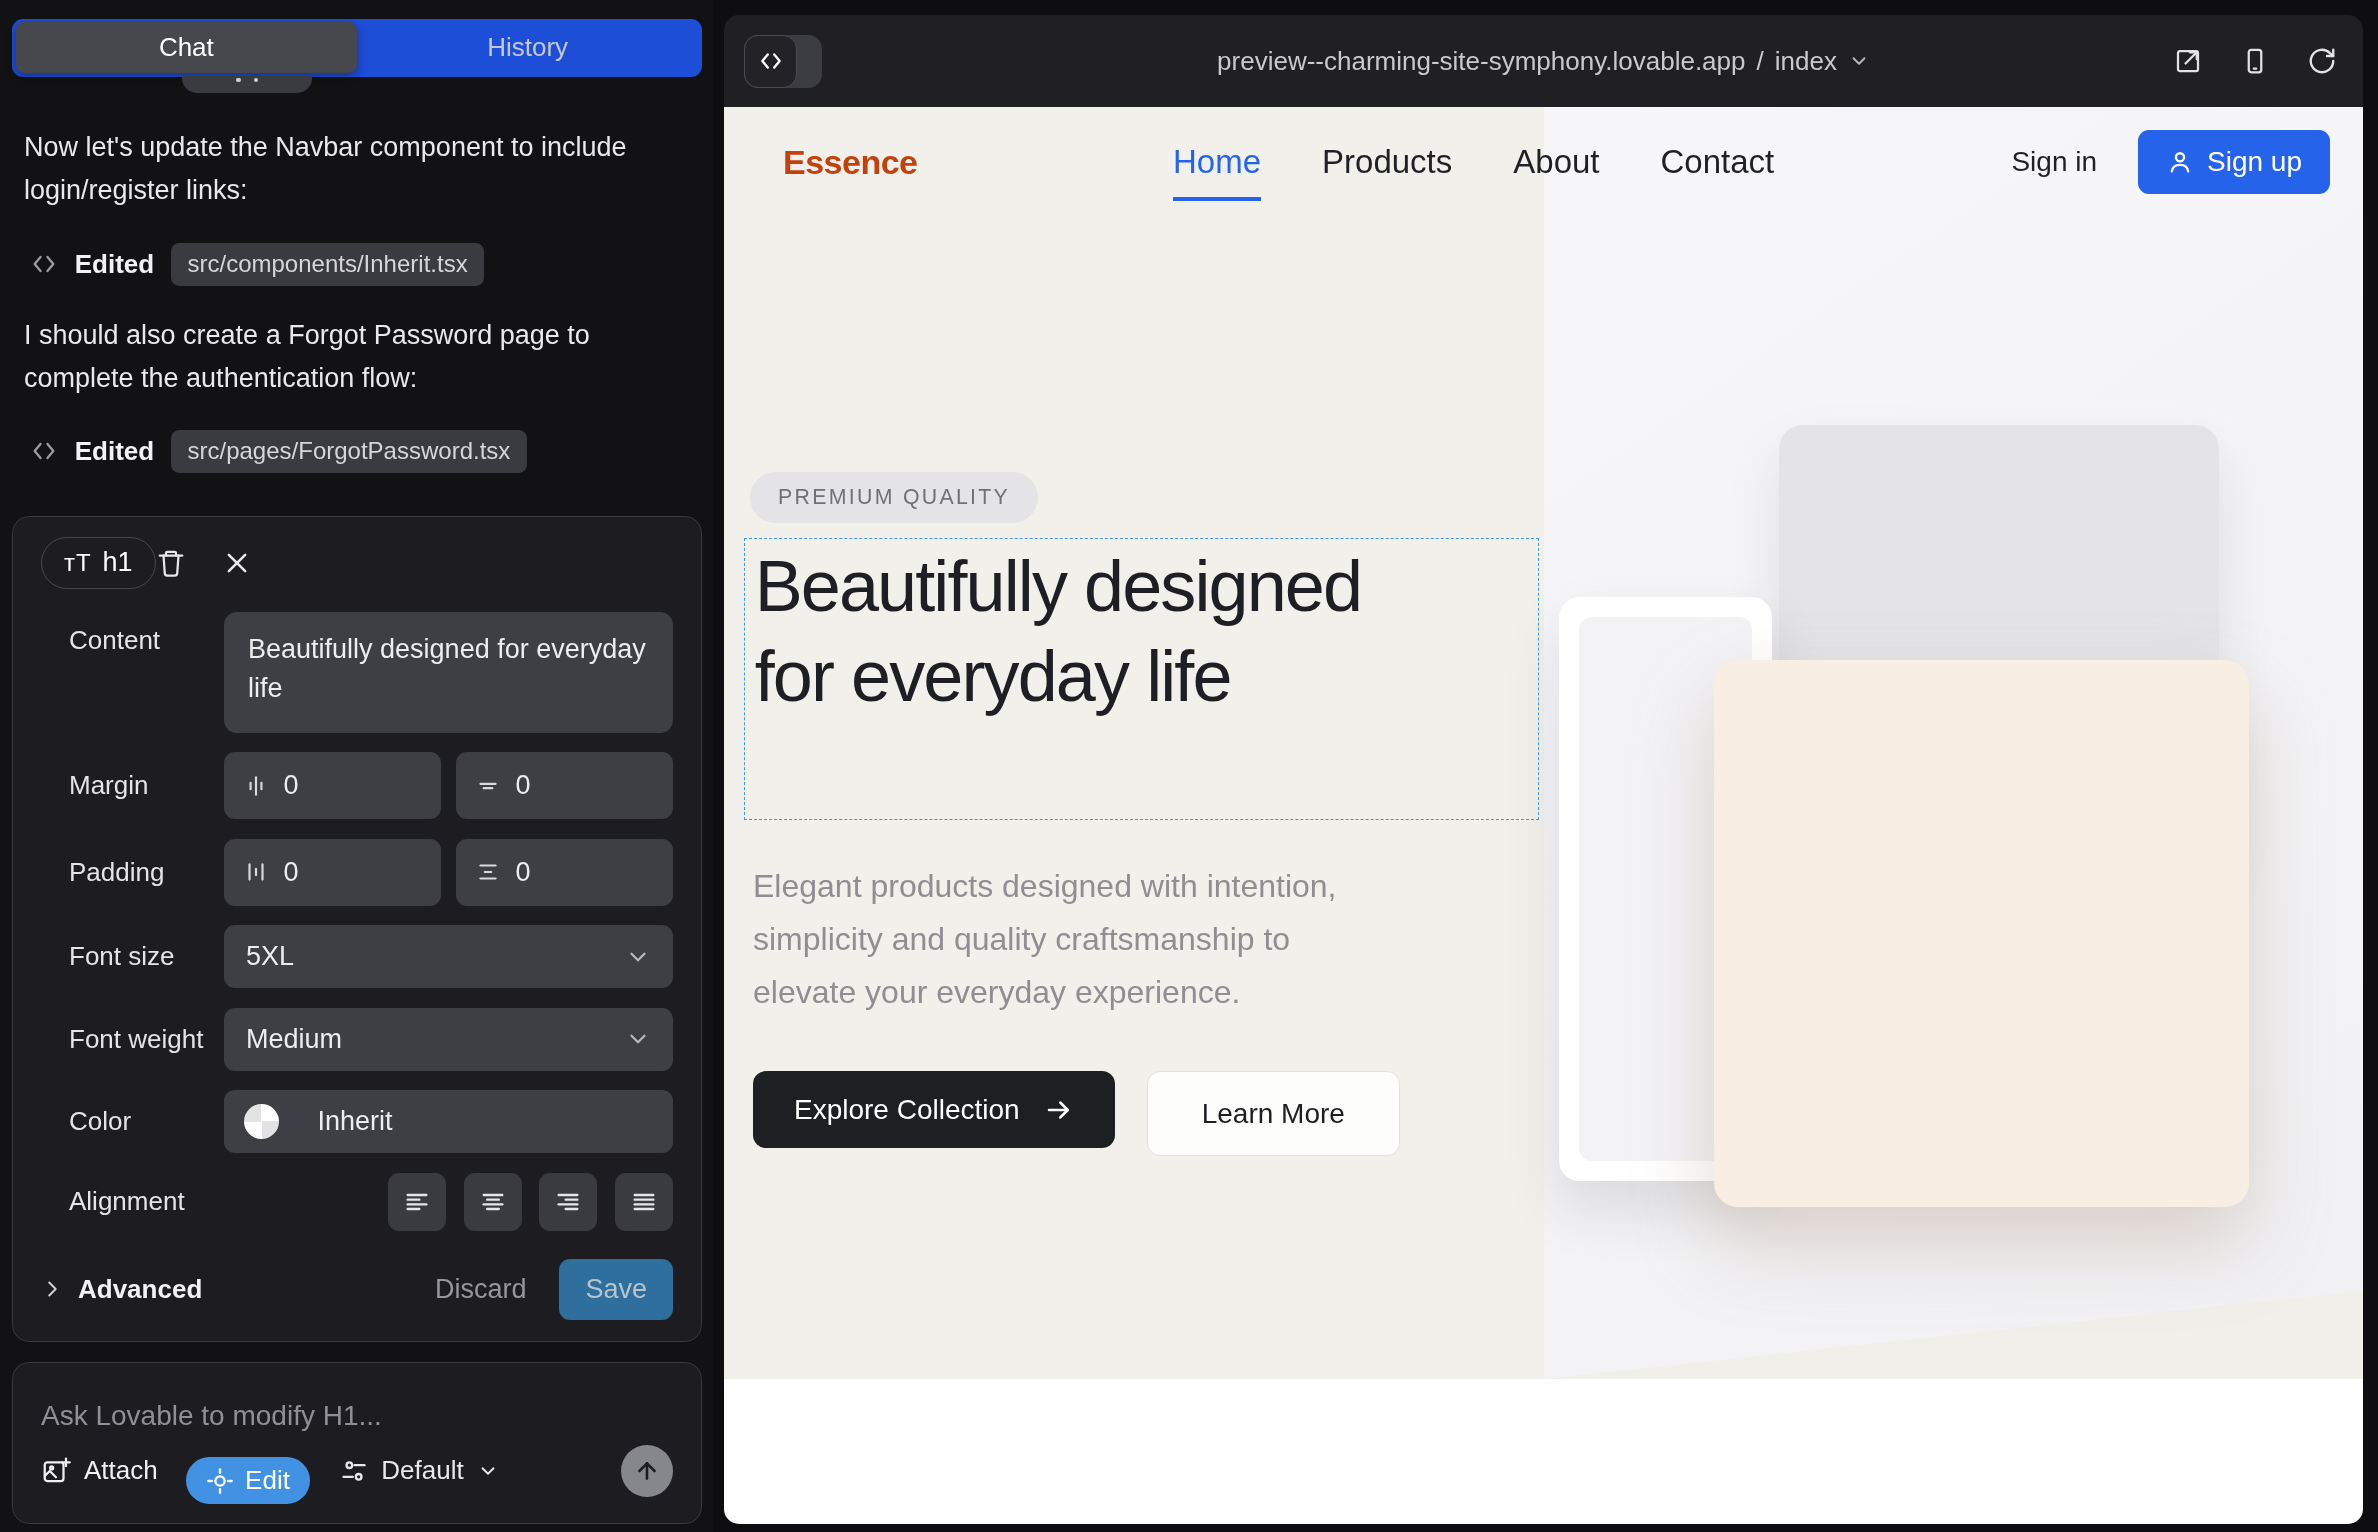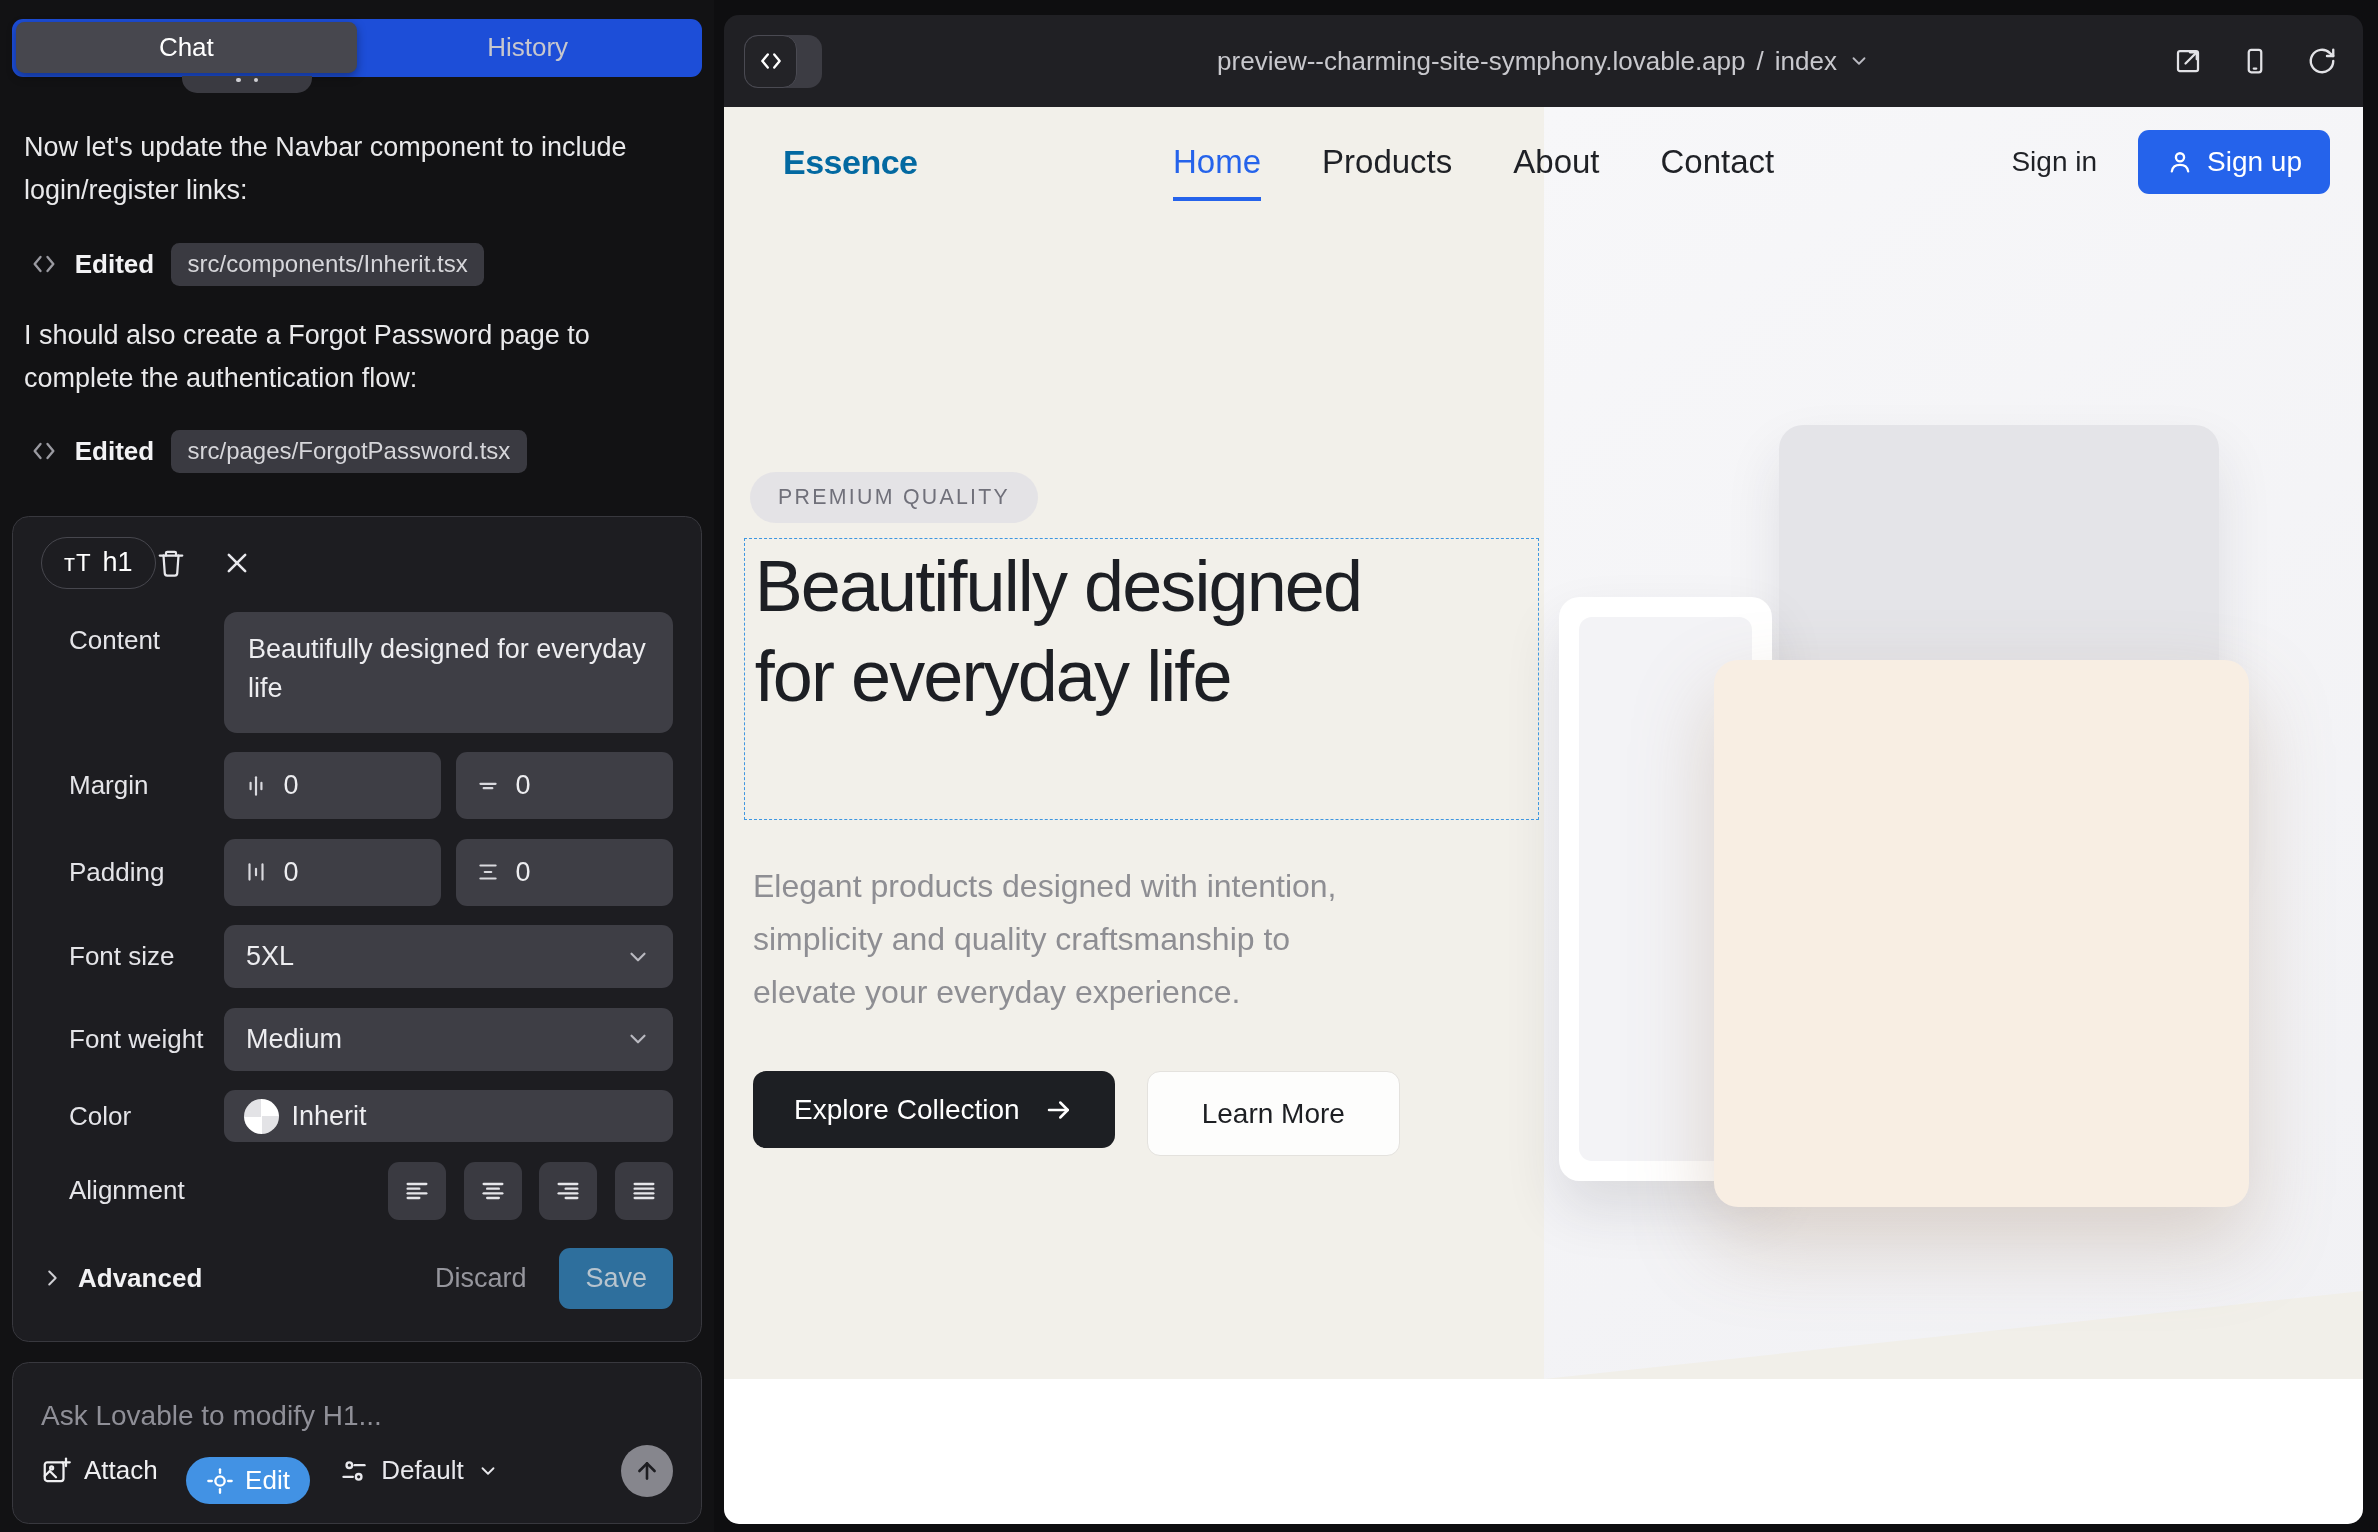--- a/index.html
+++ b/index.html
@@ -44,21 +44,21 @@
 
   .content-box { background:#3e3e45; border-radius:13px; padding:18.6px 24px; font-size:27px; line-height:1.45; color:#ededf0; min-height:121px; }
 
   .pair { display:flex; gap:15px; }
   .num-input { flex:1; height:67px; background:#3e3e45; border-radius:11px; display:flex; align-items:center; gap:15px; padding:0 18.6px; color:#ededf0; font-size:27px; }
   .num-input svg { color:#d9d9de; flex:none; }
 
   .select { height:63px; background:#3e3e45; border-radius:11px; display:flex; align-items:center; justify-content:space-between; padding:0 22px; color:#ededf0; font-size:27px; cursor:pointer; }
   .select svg { color:#b9b9c0; }
 
-  .color-field { height:52px; background:#3e3e45; border-radius:11px; display:flex; align-items:center; gap:12px; padding:0 20.4px; color:#ededf0; font-size:27px; cursor:pointer; }
+  .color-field { height:63px; background:#3e3e45; border-radius:11px; display:flex; align-items:center; gap:38px; padding:0 20.4px; color:#ededf0; font-size:27px; cursor:pointer; }
   .swatch { width:35px; height:35px; border-radius:50%;
     background:conic-gradient(#ffffff 0 25%, #e3e3e6 0 50%, #ffffff 0 75%, #e3e3e6 0); }
 
   .align-group { display:flex; gap:17.6px; justify-content:flex-end; }
   .align-btn { width:58px; height:58px; background:#3a3a41; border-radius:11px; display:flex; align-items:center; justify-content:center; color:#e6e6ea; cursor:pointer; }
 
   .editor-foot { display:flex; align-items:center; margin-top:28px; }
   .advanced { display:flex; align-items:center; gap:15px; color:#f2f2f4; font-size:26px; font-weight:700; cursor:pointer; }
   .advanced svg { color:#cfcfd4; }
   .foot-spacer { flex:1; }
@@ -90,21 +90,21 @@
   .hero-right { position:absolute; left:820px; top:0; width:819px; height:1272px; background:linear-gradient(145deg,#f7f7f9 0%,#f1f1f4 100%); }
   .hero-wedge { position:absolute; left:0; bottom:0; width:100%; height:88px; background:#f1efe9; clip-path:polygon(100% 0, 100% 100%, 0 100%); }
   .card { position:absolute; }
   .card-gray { left:1055px; top:318px; width:440px; height:436px; background:#e4e4e8; border-radius:24px; box-shadow:0 28px 56px rgba(40,40,60,.10); }
   .card-white { left:835px; top:490px; width:213px; height:584px; background:#ffffff; border-radius:20.4px; box-shadow:0 28px 56px rgba(40,40,60,.12); }
   .card-white .inner { position:absolute; inset:20.4px; background:#f3f3f6; border-radius:13px; }
   .card-beige { left:990px; top:553px; width:535px; height:547px; background:#f8eee3; border-radius:24px; box-shadow:0 37px 83px rgba(150,120,90,.28); }
 
   
   .site-nav { position:absolute; left:0; top:0; width:100%; height:109px; }
-  .brand { position:absolute; left:59px; top:50%; transform:translateY(-50%); font-size:34px; font-weight:700; color:#0369a1; letter-spacing:-0.5px; }
+  .brand { position:absolute; left:59px; top:50%; transform:translateY(-50%); font-size:34px; font-weight:700; color:#c2410c; letter-spacing:-0.5px; }
   .nav-links { position:absolute; left:449px; top:0; height:109px; display:flex; align-items:center; gap:61px; font-size:33px; color:#1f2126; }
   .nav-link { position:relative; cursor:pointer; }
   .nav-link.active { color:#2563eb; }
   .nav-link.active::after { content:""; position:absolute; left:0; right:0; bottom:-20.4px; height:3.7px; background:#2563eb; }
   .nav-right { position:absolute; right:33px; top:0; height:109px; display:flex; align-items:center; gap:41px; }
   .signin { font-size:28px; color:#1f2126; cursor:pointer; }
   .signup { display:flex; align-items:center; gap:13px; background:#2563eb; color:#ffffff; font-size:28px; border-radius:11px; padding:16px 28px; cursor:pointer; }
 
   
   .badge { position:absolute; left:26px; top:365px; background:rgba(226,225,229,.85); border-radius:927px; padding:13px 28px; font-size:21.3px; letter-spacing:2.3px; color:#70707a; }

